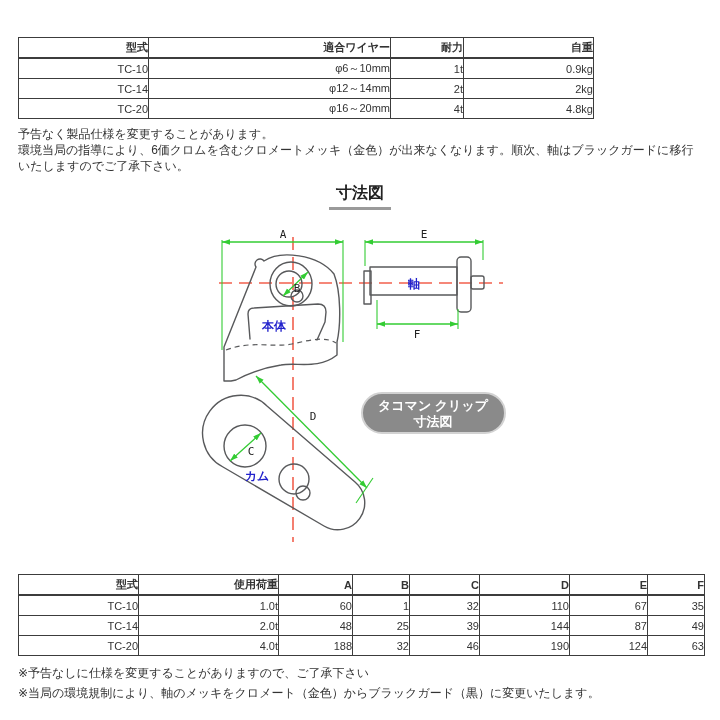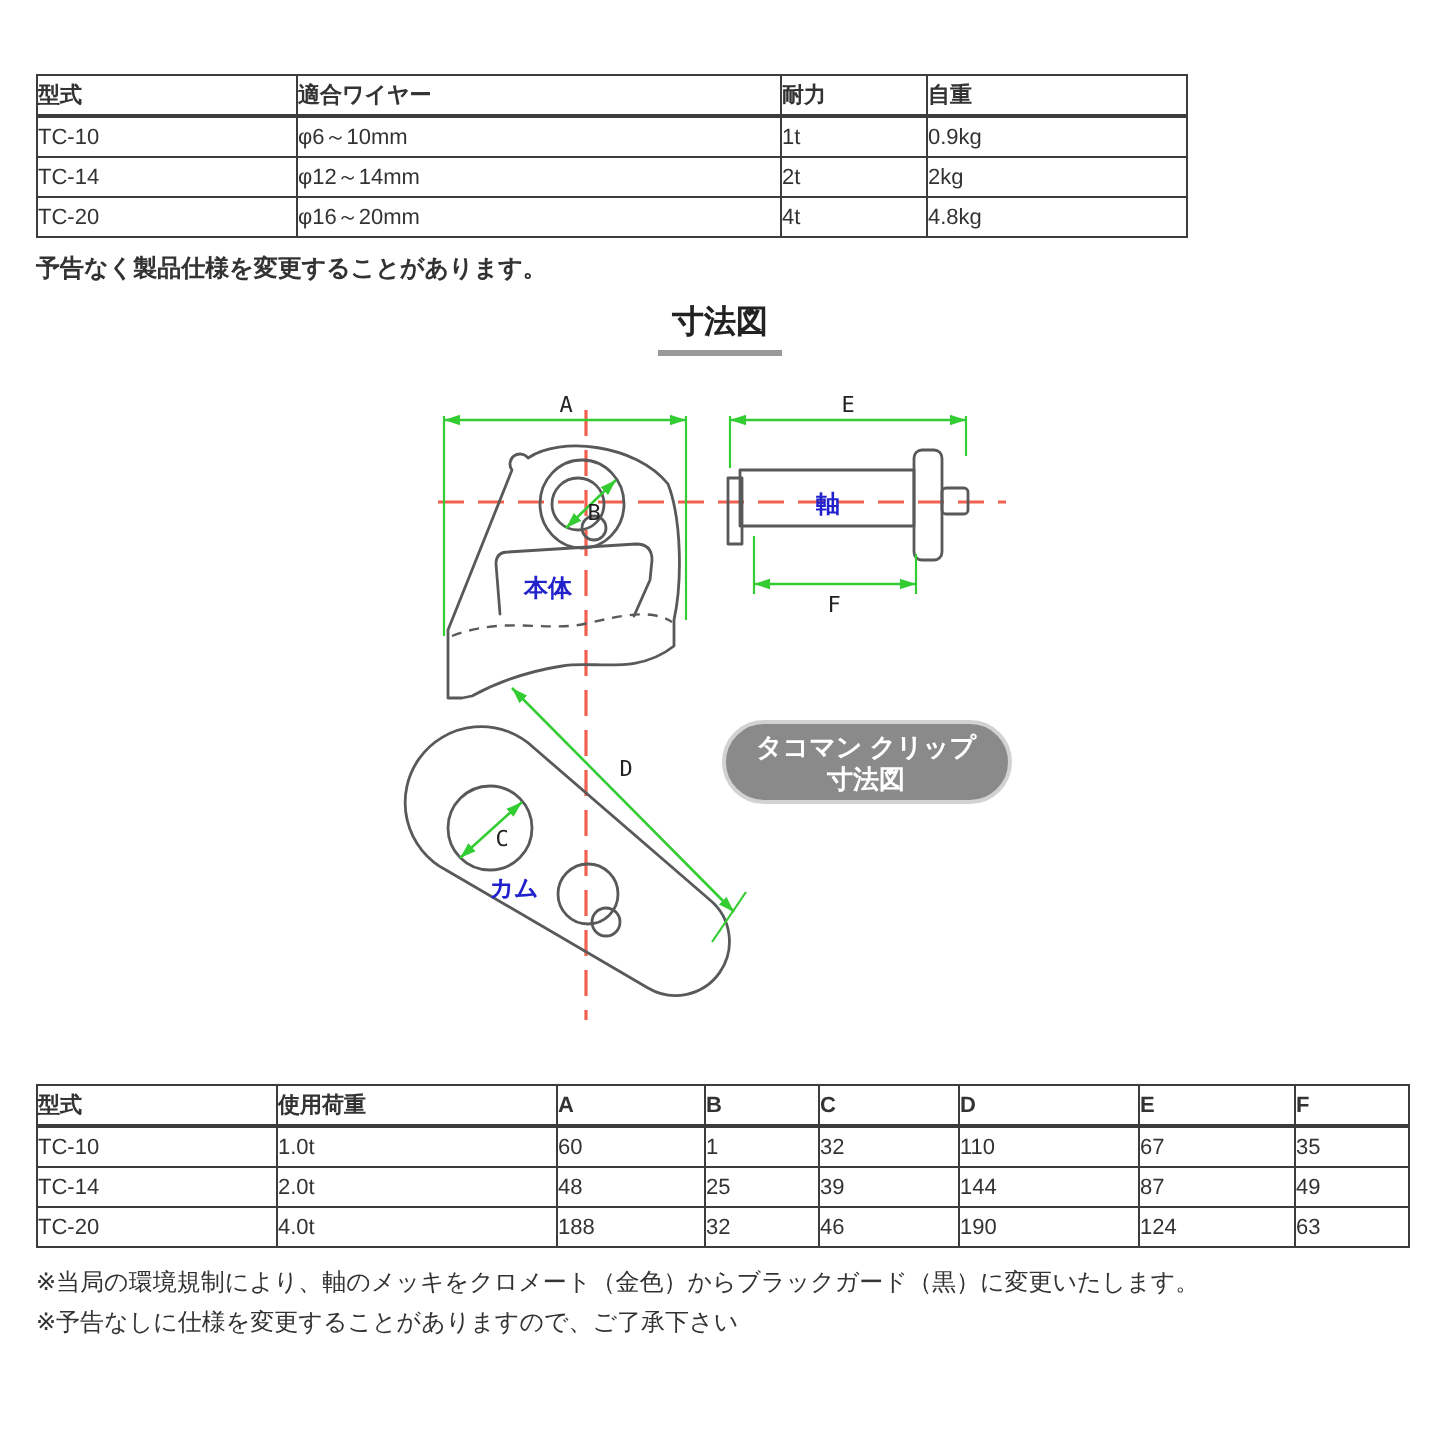--- a/index.html
+++ b/index.html
@@ -2,29 +2,29 @@
 <html><head>
 <meta charset="utf-8">
 <style>
   html,body{margin:0;padding:0;background:#ffffff;}
   body{width:720px;height:720px;overflow:hidden;
        font-family:"Liberation Sans","DejaVu Sans",sans-serif;color:#333;}
   .page{position:relative;width:720px;height:720px;}
 
   
   table{border-collapse:collapse;table-layout:fixed;font-size:11px;color:#333;}
-  th,td{border:1px solid #3c3c3c;text-align:left;padding:0;height:19px;
+  th,td{border:1px solid #3c3c3c;text-align:right;padding:0;height:19px;
         overflow:hidden;white-space:nowrap;}
   th{font-weight:bold;border-bottom-width:2px;}
   table.t1{margin:37px 0 0 18px;width:575px;}
   table.t2{margin:6px 0 0 18px;width:686px;}
 
   
   .notes-top{margin:7px 18px 0 18px;font-size:12px;line-height:16px;}
-  .notes-top p{margin:0;font-weight:bold;}
+  .notes-top p{margin:0;}
 
   
   .fig-title-wrap{margin-top:9px;text-align:center;}
   .fig-title{font-size:16px;font-weight:bold;color:#222;display:inline-block;}
   .fig-underline{display:block;width:62px;height:3px;background:#9a9a9a;margin:3px auto 0;}
 
   
   svg.diagram{display:block;margin-top:2px;}
   .center{stroke:#f2604e;stroke-width:1.6;stroke-dasharray:13 7;fill:none;}
   .outline{stroke:#58595b;stroke-width:1.4;fill:none;stroke-linejoin:round;stroke-linecap:round;}
@@ -78,20 +78,21 @@
           <td>TC-20</td>
           <td>φ16～20mm</td>
           <td>4t</td>
           <td>4.8kg</td>
         </tr>
       </tbody>
     </table>
 
   <div class="notes-top">
     <p>予告なく製品仕様を変更することがあります。</p>
+    <p>環境当局の指導により、6価クロムを含むクロメートメッキ（金色）が出来なくなります。順次、軸はブラックガードに移行いたしますのでご了承下さい。</p>
   </div>
 
   <div class="fig-title-wrap">
     <span class="fig-title">寸法図</span>
     <span class="fig-underline"></span>
   </div>
 
   <svg class="diagram" width="720" height="356" viewBox="0 0 720 356">
     <defs>
       <marker id="ga" viewBox="0 0 10 6" markerWidth="9" markerHeight="6" refX="9" refY="3" orient="auto-start-reverse" markerUnits="userSpaceOnUse">
@@ -210,17 +211,17 @@
           <td>32</td>
           <td>46</td>
           <td>190</td>
           <td>124</td>
           <td>63</td>
         </tr>
       </tbody>
     </table>
 
   <div class="notes-bottom">
+    <p>※予告なしに仕様を変更することがありますので、ご了承下さい</p>
     <p>※当局の環境規制により、軸のメッキをクロメート（金色）からブラックガード（黒）に変更いたします。</p>
-    <p>※予告なしに仕様を変更することがありますので、ご了承下さい</p>
   </div>
 
 </div>
 
 </body></html>

